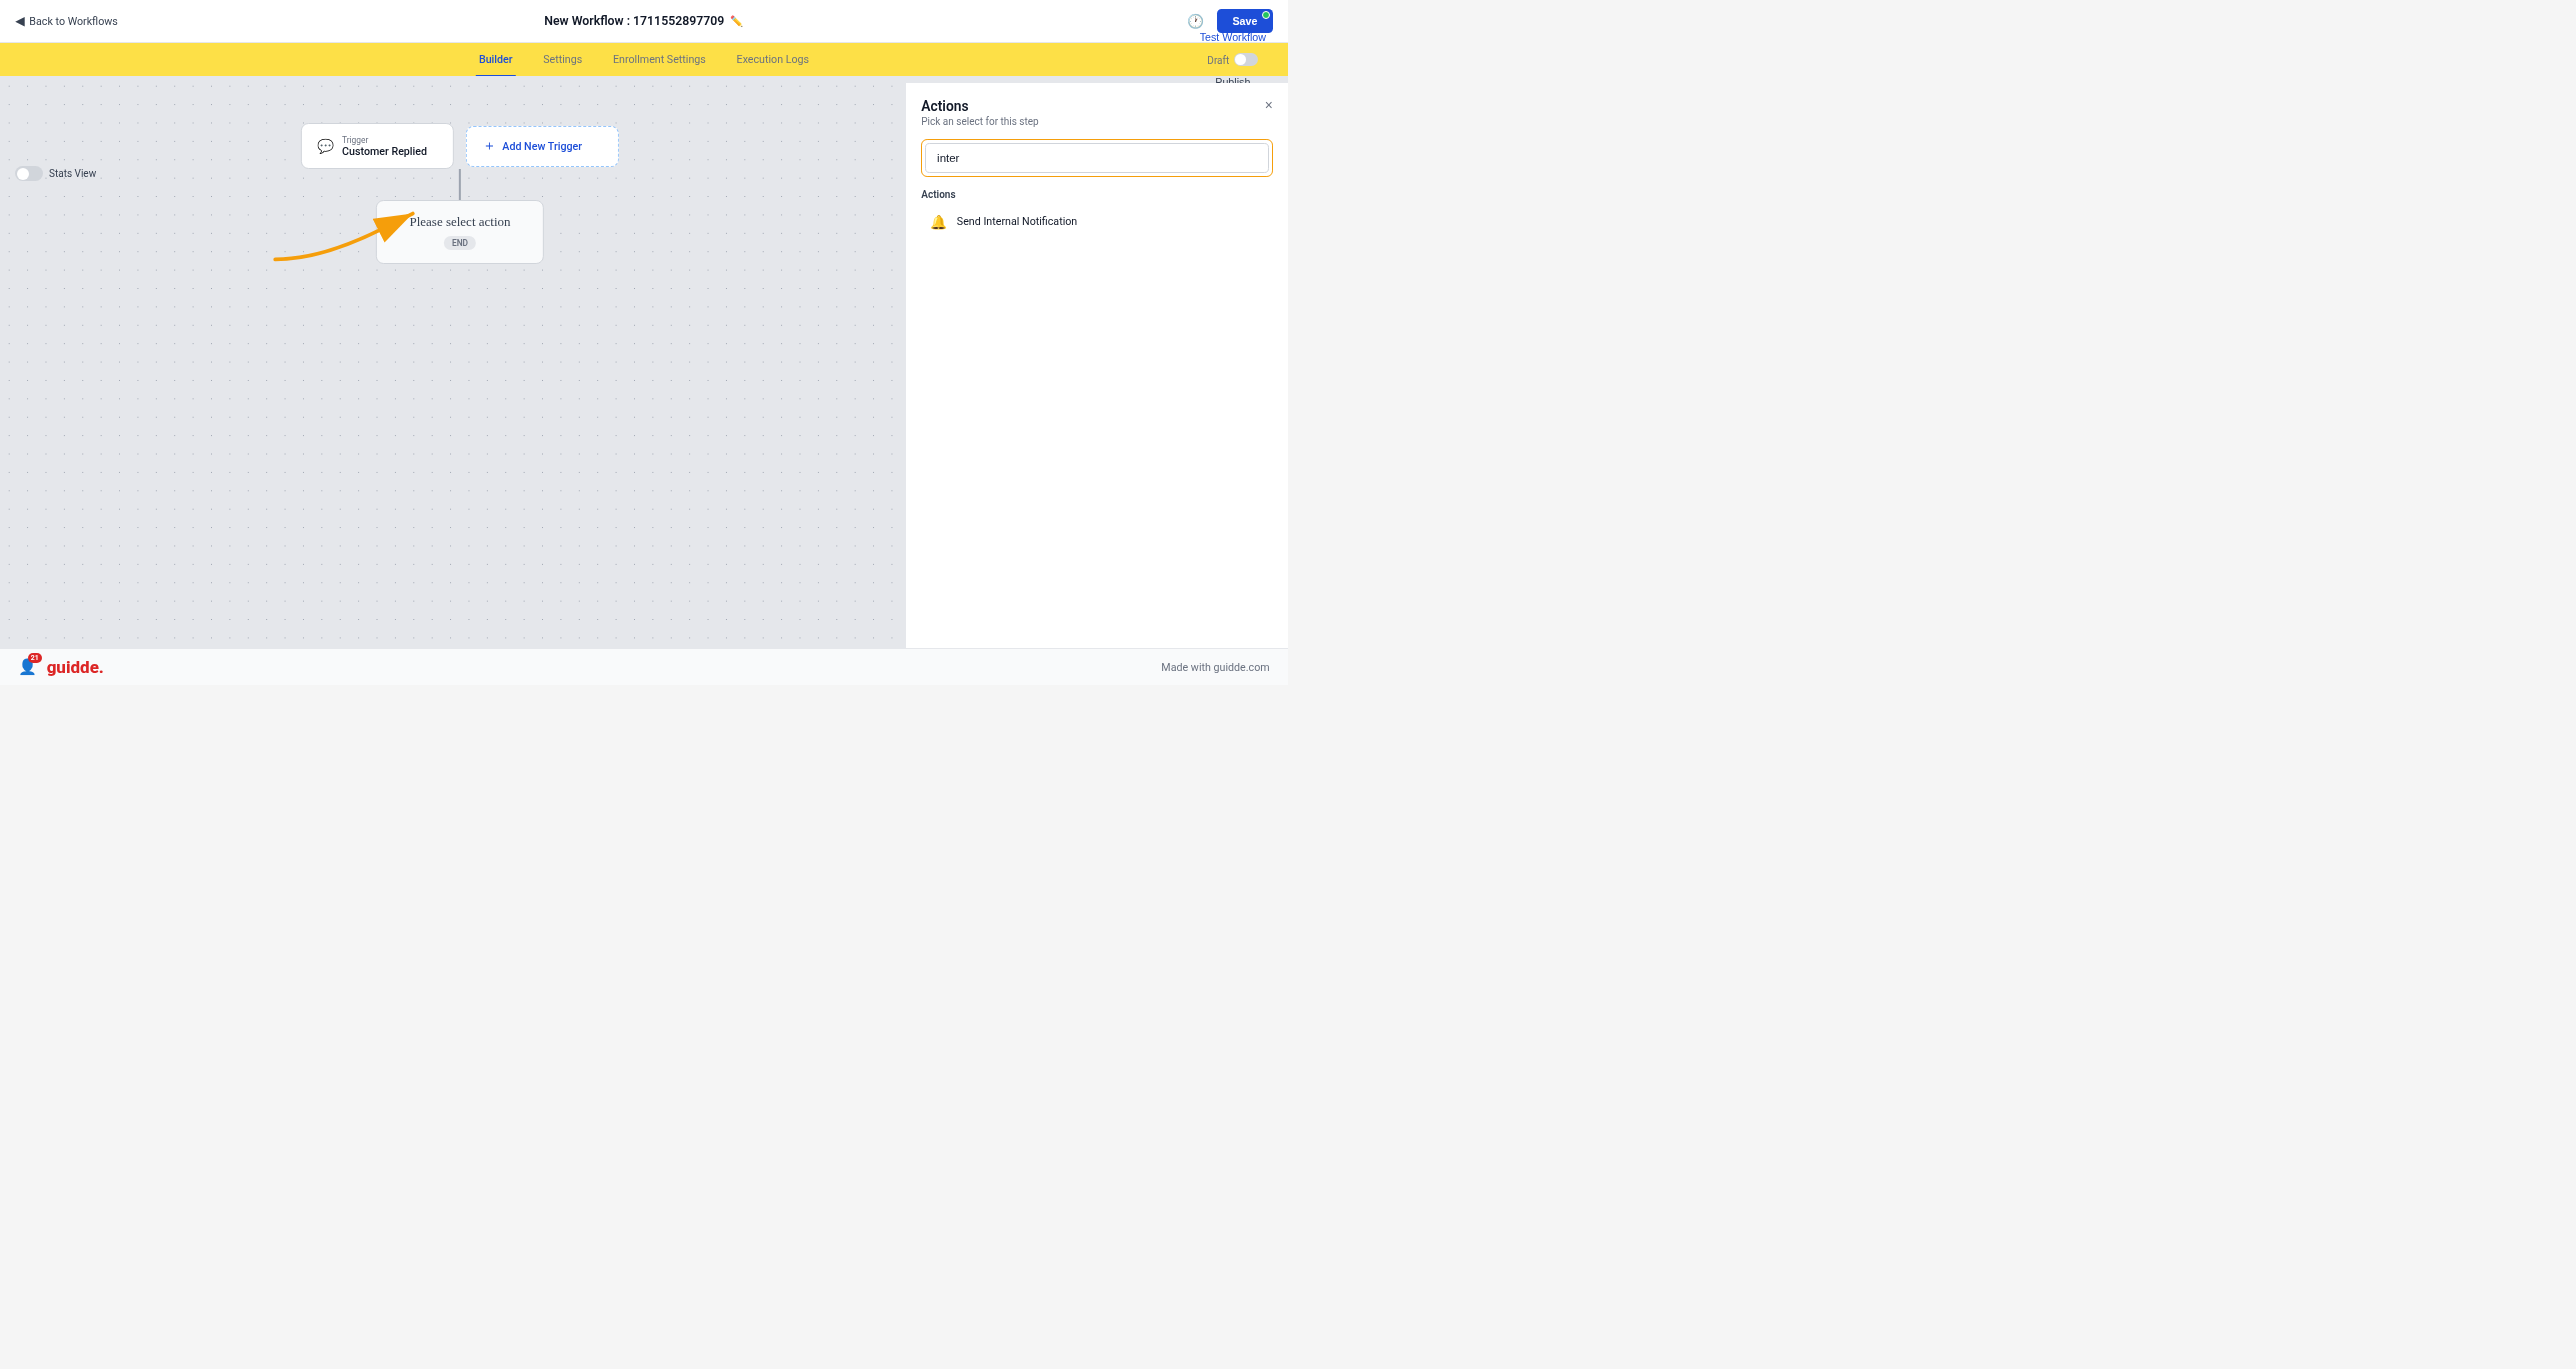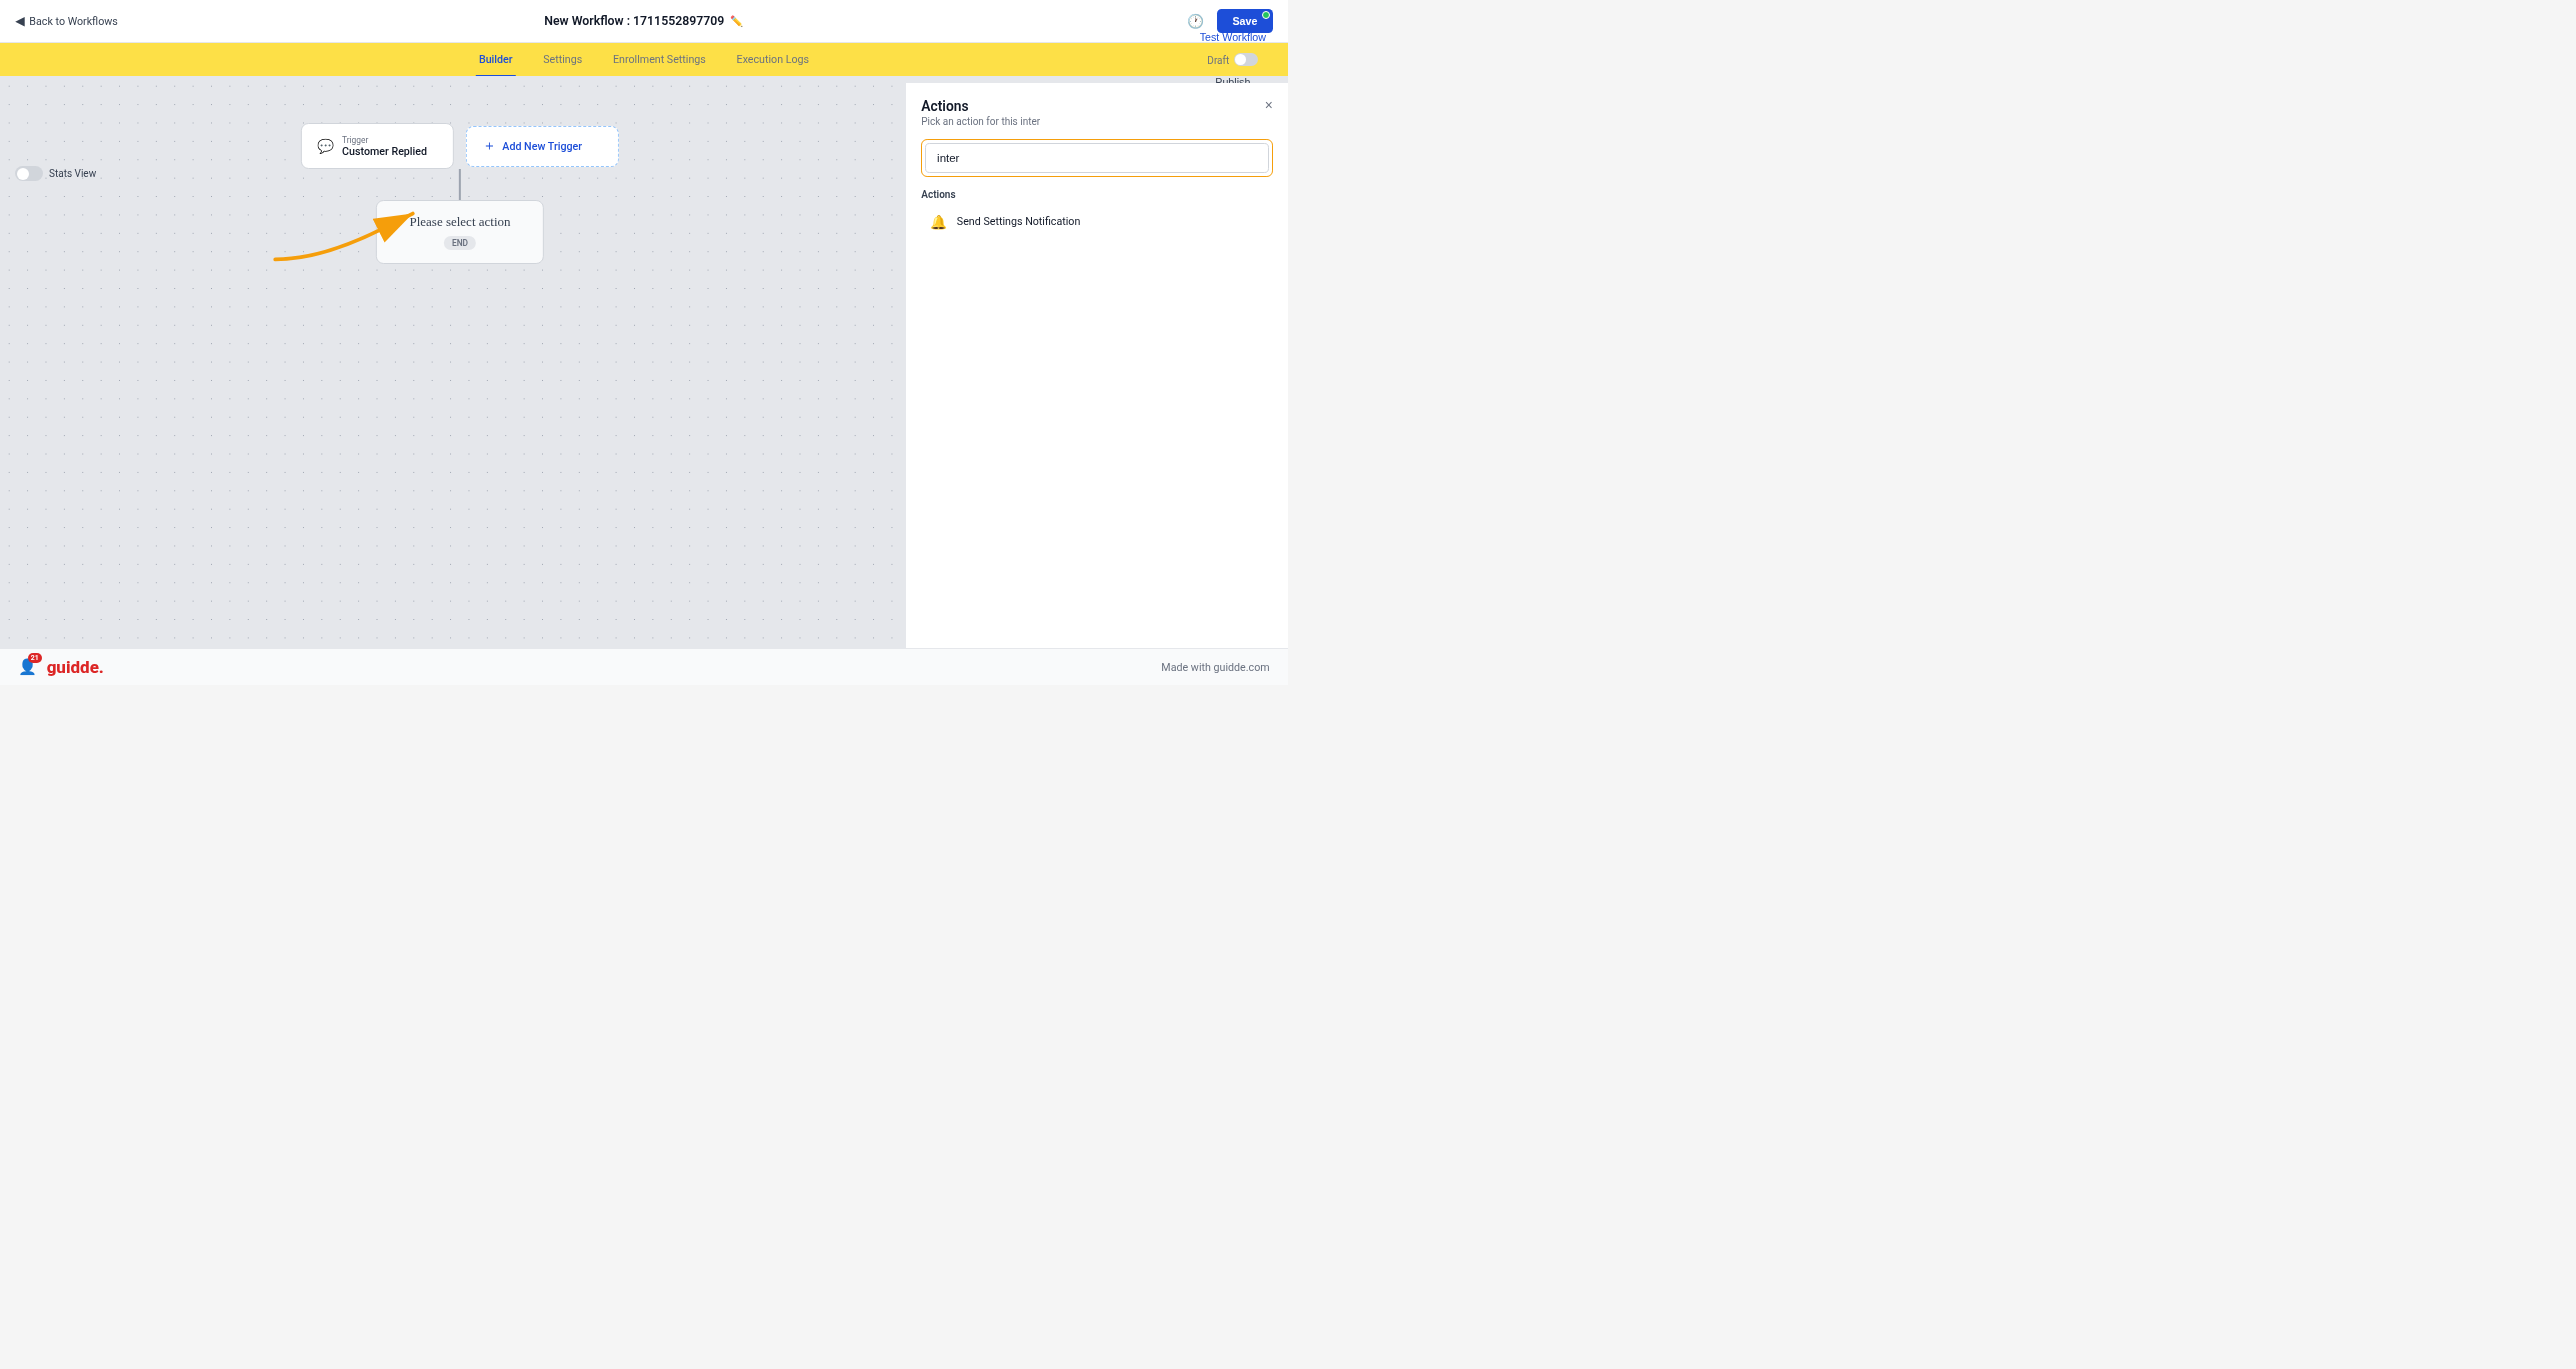--- a/index.html
+++ b/index.html
@@ -522,34 +522,34 @@
         <polygon points="0 0, 10 3.5, 0 7" fill="#f59e0b"></polygon>
       </marker>
     </defs>
     <path d="M 20 80 Q 80 80 160 40 L 200 20" stroke="#f59e0b" stroke-width="5" fill="none" stroke-linecap="round" marker-end="url(#arrowhead)"></path>
   </svg>
 
   <div class="actions-panel">
     <div class="panel-header">
       <div>
         <div class="panel-title">Actions</div>
-        <div class="panel-subtitle">Pick an action for this inter</div>
+        <div class="panel-subtitle">Pick an select for this step</div>
       </div>
       <button class="close-panel-btn">×</button>
     </div>
 
     <div class="search-box-wrapper">
       <input class="search-input" type="text" value="inter" placeholder="inter" style="">
     </div>
 
     <div class="actions-section-label">Actions</div>
 
     <div class="action-item">
       <span class="action-item-icon">🔔</span>
-      <span class="action-item-label">Send Settings Notification</span>
+      <span class="action-item-label">Send Internal Notification</span>
     </div>
 
   </div>
 
 </div>
 
 <div class="footer">
   <div style="display:flex;align-items:center;gap:3.1px;">
     <div class="notification-badge">
       <span style="font-size:15.3px;">👤</span>

